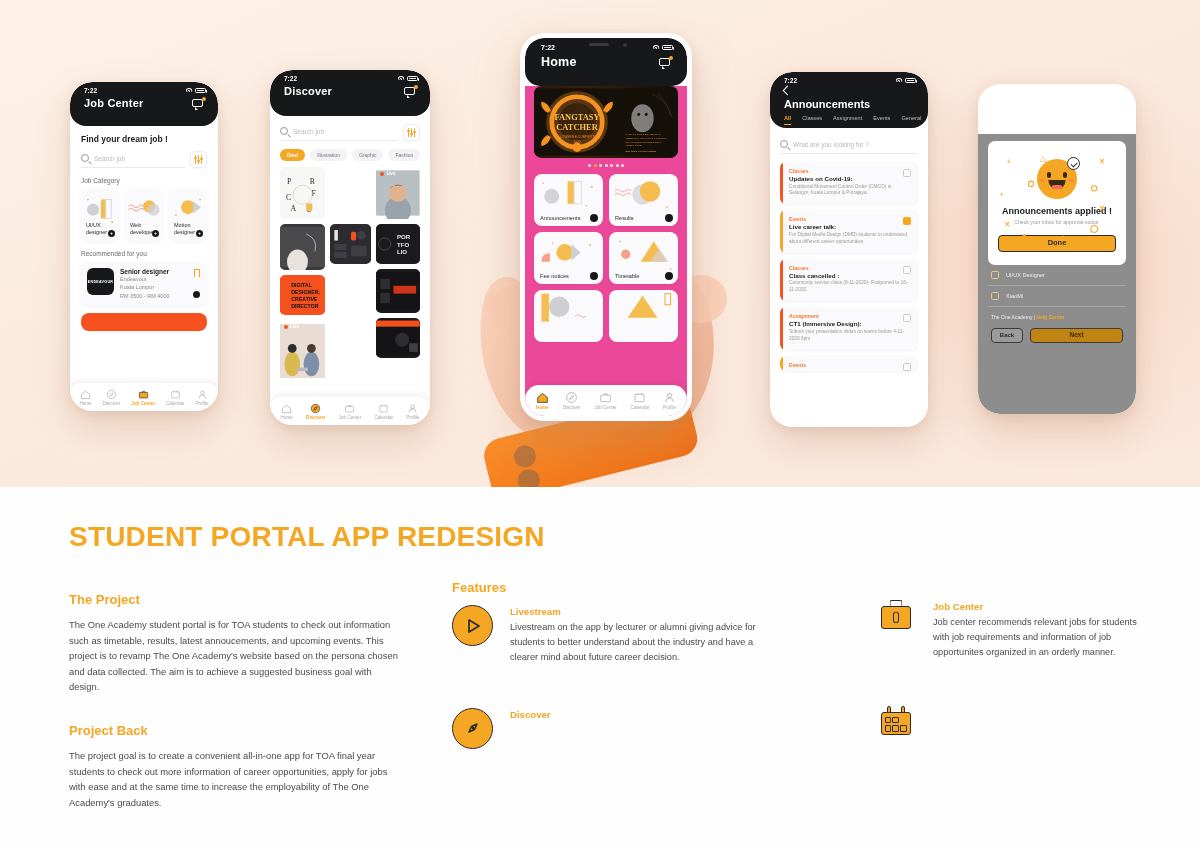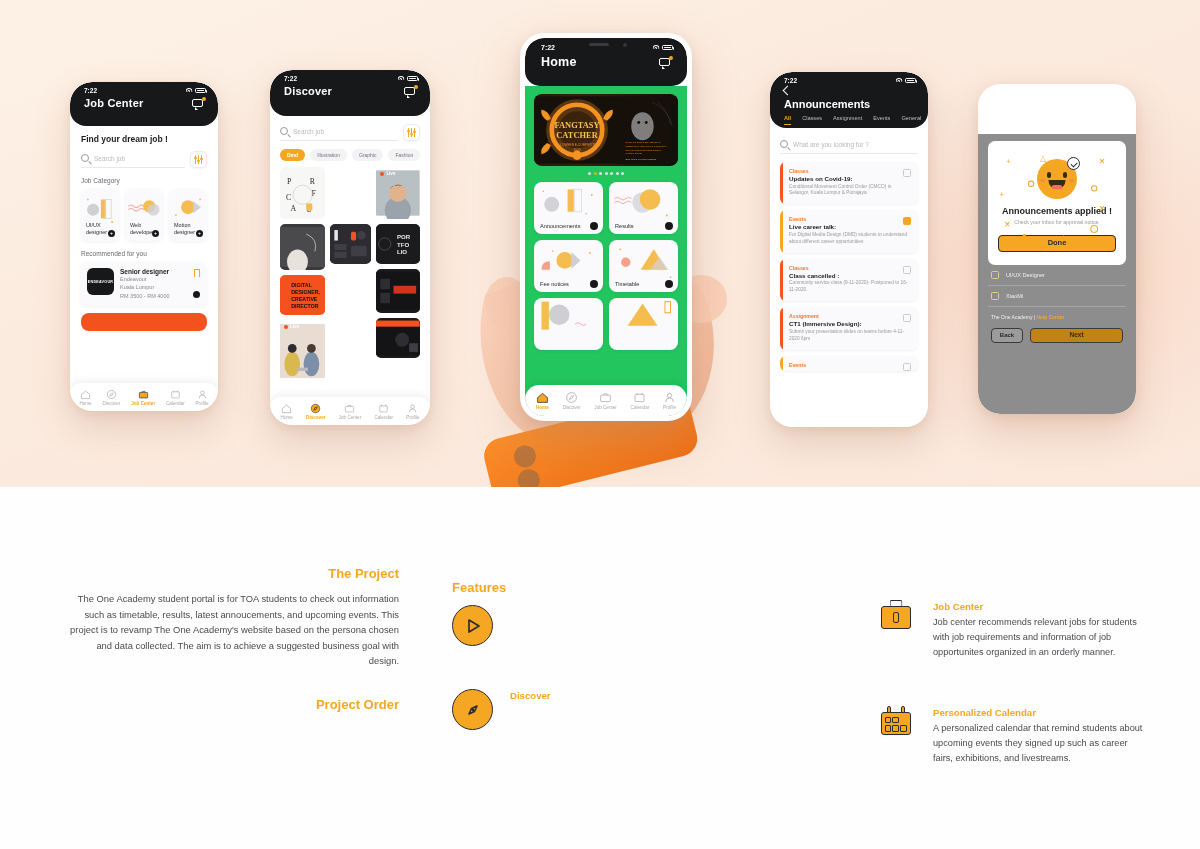--- a/index.html
+++ b/index.html
@@ -115,21 +115,21 @@
   .mtile { border-radius:5px; overflow:hidden; position:relative; }
   .livebadge { position:absolute; left:4px; top:4px; display:flex; align-items:center; gap:2px; font-size:4.5px; color:#fff; font-weight:bold; }
   .livebadge .rd { width:4px; height:4px; border-radius:50%; background:#f4511e; }
 
   
   #phone3 { left: 520px; top: 33px; width: 172px; height: 388px; border-radius: 24px;
             border: 5px solid #fdfdfd; box-shadow: 0 20px 44px rgba(186,140,110,.38), 0 4px 12px rgba(186,140,110,.22); }
   #phone3 .screen { border-radius: 19px; }
   #phone3 .nav-dark { height: 48px; border-radius: 19px 19px 15px 15px; }
   #phone3 .navtitle h1 { font-size: 12.5px; }
-  .p3-body { position:absolute; top:48px; left:0; right:0; bottom:0; background:#22c55e; padding: 8px 9px 0; }
+  .p3-body { position:absolute; top:48px; left:0; right:0; bottom:0; background:#ec4899; padding: 0 9px 0; }
   .banner { height:72px; border-radius:8px; overflow:hidden; position:relative;
             background: radial-gradient(circle at 32% 50%, #4a2a12 0%, #2a1608 55%, #140c06 100%); }
   .dots { display:flex; gap:2.5px; justify-content:center; margin:6px 0 7px; }
   .dots i { width:3px; height:3px; border-radius:50%; background:#e2e2e6; }
   .dots i.on { background:#f5a623; }
   .grid2 { display:grid; grid-template-columns:1fr 1fr; gap:6px; }
   .gcard { height:52px; border-radius:8px; background:#fafafc; box-shadow:0 1px 4px rgba(0,0,0,.05); position:relative; overflow:hidden; }
   .gcard .gname { position:absolute; left:6px; bottom:5px; font-size:5.6px; color:#2b2b30; }
   .gcard .gplus { position:absolute; right:5px; bottom:4px; width:8px; height:8px; border-radius:50%; background:#17181a; }
 
@@ -181,21 +181,21 @@
   .back-btn { width:32px; height:15px; border-radius:4px; border:1.3px solid #3a3a3a; background:#9b9b9b; color:#2b2b30; font-size:6px; font-weight:bold; text-align:center; line-height:12px; }
   .next-btn { flex:1; height:15px; border-radius:4px; border:1.3px solid #3a3a3a; background:#c08415; color:#3a2b06; font-size:6.5px; font-weight:bold; text-align:center; line-height:12px; }
 
   
   .hand { position:absolute; left:455px; top:175px; width:300px; height:312px; pointer-events:none; }
 
   
   .content { position:absolute; left:0; top:487px; width:1200px; height:362px; background:#fefefe; }
   .big-title { position:absolute; left:69px; top:34px; font-size:28px; font-weight:bold; color:#f5a623; letter-spacing:.2px; }
 
-  .col-left { position:absolute; left:69px; top:79px; width:330px;text-align:right; }
+  .col-left { position:absolute; left:69px; top:105px; width:330px; }
   .col-mid { position:absolute; left:452px; top:93px; width:320px; }
   .col-right { position:absolute; left:875px; top:113px; width:268px; }
 
   .h-sect { font-size:13px; font-weight:bold; color:#f5a623; margin-bottom:10px; }
   .p-body { font-size:9.4px; line-height:1.66; color:#4a4a50; }
   .gap { height: 28px; }
 
   .feat { display:flex; gap:17px; margin-bottom:30px; }
   .feat-ico { width:41px; height:41px; border-radius:50%; background:#f5a623; border:1.6px solid #2b2b30; flex:none; display:flex; align-items:center; justify-content:center; position:relative; }
   .feat-txt { flex:1; padding-top:1px; }
@@ -818,35 +818,41 @@
         <div class="btnrow">
           <div class="back-btn">Back</div>
           <div class="next-btn">Next</div>
         </div>
       </div>
     </div>
   </div>
 </div>
 
 <div class="content">
+  <h2 class="big-title">STUDENT PORTAL APP REDESIGN</h2>
 
   <div class="col-left">
     <div class="h-sect">The Project</div>
     <p class="p-body">The One Academy student portal is for TOA students to check out information such as timetable, results, latest annoucements, and upcoming events. This project is to revamp The One Academy's website based on the persona chosen and data collected. The aim is to achieve a suggested business goal with design.</p>
     <div class="gap"></div>
-    <div class="h-sect">Project Order</div>
+    <div class="h-sect">Project Back</div>
+    <p class="p-body">The project goal is to create a convenient all-in-one app for TOA final year students to check out more information of career opportunities, apply for jobs with ease and at the same time to increase the employability of The One Academy's graduates.</p>
   </div>
 
   <div class="col-mid">
     <div class="h-sect">Features</div>
     <div class="feat">
       <div class="feat-ico">
         <svg width="20" height="20" viewBox="0 0 20 20">
             <path d="M6 4 L16 10 L6 16 Z" fill="none" stroke="#2b2b30" stroke-width="1.7" stroke-linejoin="round"></path>
           </svg>
+      </div>
+      <div class="feat-txt">
+        <div class="feat-h">Livestream</div>
+        <div class="feat-p">Livestream on the app by lecturer or alumni giving advice for students to better understand about the industry and have a clearer mind about future career decision.</div>
       </div>
     </div>
     <div class="feat" style="margin-top:43px">
       <div class="feat-ico">
         <svg width="22" height="22" viewBox="0 0 22 22">
             <path d="M15 7 L12.5 12.5 L7 15 L9.5 9.5 Z" fill="none" stroke="#2b2b30" stroke-width="1.6" stroke-linejoin="round"></path>
             <circle cx="11" cy="11" r="1.4" fill="#2b2b30"></circle>
           </svg>
       </div>
       <div class="feat-txt">
@@ -871,19 +877,15 @@
           <span class="ring l"></span>
             <span class="ring r"></span>
           <i></i>
             <i></i>
             <i style="visibility:hidden"></i>
           <i></i>
             <i></i>
             <i></i>
         </span>
       </div>
-      <div class="feat-txt">
-        <div class="feat-h">Personalized Calendar</div>
-        <div class="feat-p">A personalized calendar that remind students about upcoming events they signed up such as career fairs, exhibitions, and livestreams.</div>
-      </div>
     </div>
   </div>
 </div>
 
 </body></html>

